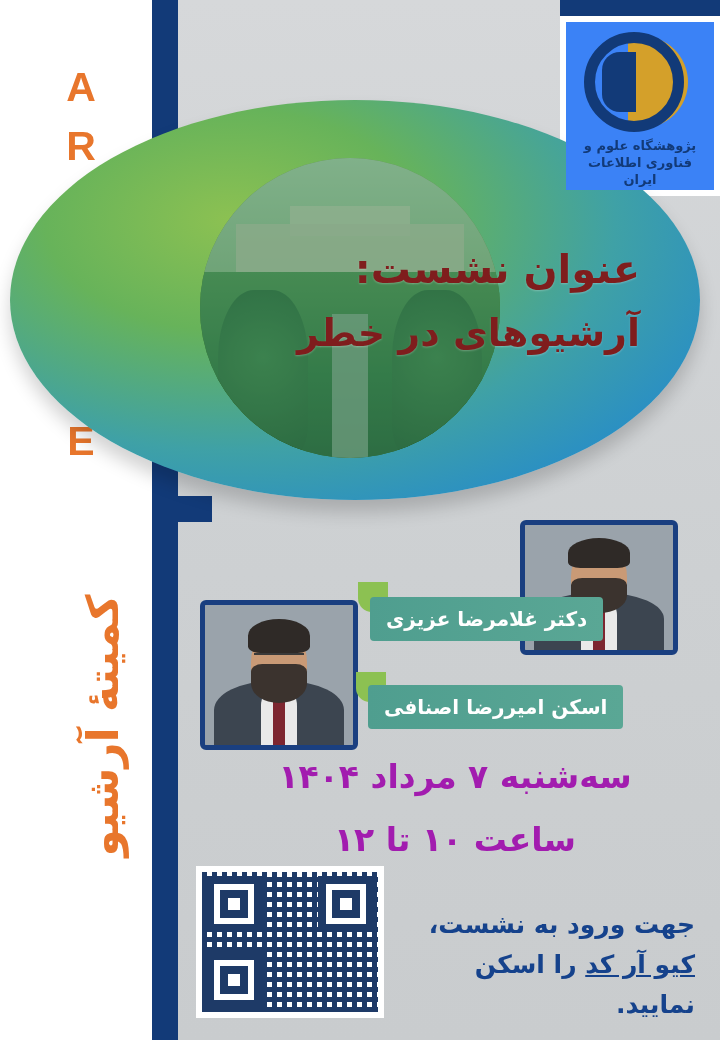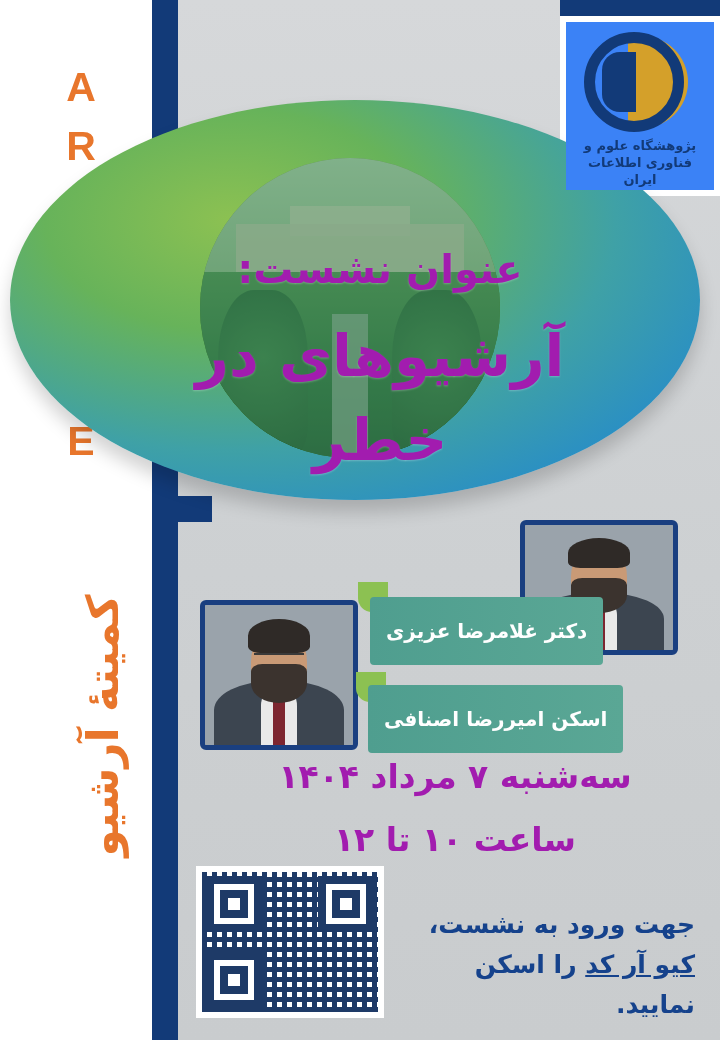--- a/index.html
+++ b/index.html
@@ -159,28 +159,27 @@
     width: 300px; height: 300px;
     border-radius: 50%;
     background: rgba(60,140,110,0.45);
   }
 
   .ellipse-title {
     position: absolute;
     left: 120px;
     top: 150px;
     width: 520px;
-    text-align: center;
-    color: #a21caf;
+    color: #7f1d1d;
     font-weight: bold;
     line-height: 1.45;
     text-shadow: 0 1px 2px rgba(255,255,255,0.25);
   }
   .ellipse-title .line1 { font-size: 40px; display:block; }
-  .ellipse-title .line2 { font-size: 58px; display:block; margin-top: 16px; }
+  .ellipse-title .line2 { font-size: 38px; display:block; margin-top: 8px; }
 
   
   .speaker-photo {
     position: absolute;
     border: 5px solid #1a3f80;
     border-radius: 6px;
     overflow: hidden;
     background: #7d8a94;
   }
   .photo1 { left: 520px; top: 520px; width: 148px; height: 125px; }
@@ -216,21 +215,21 @@
     position:absolute; left:33%; top:34%; width:34%; height:7%;
     border-top:2px solid #3a3a3a;
   }
 
   .name-badge {
     position: absolute;
     background: linear-gradient(90deg,#4f9e8f 0%, #5aa795 100%);
     color: #ffffff;
     font-weight: bold;
     font-size: 20px;
-    padding: 22px 16px;
+    padding: 10px 16px;
     border-radius: 4px;
     white-space: nowrap;
   }
   .badge1 { left: 370px; top: 597px; }
   .badge2 { left: 368px; top: 685px; }
 
   .badge-accent {
     position: absolute;
     width: 30px; height: 30px;
     background: #8cc152;

